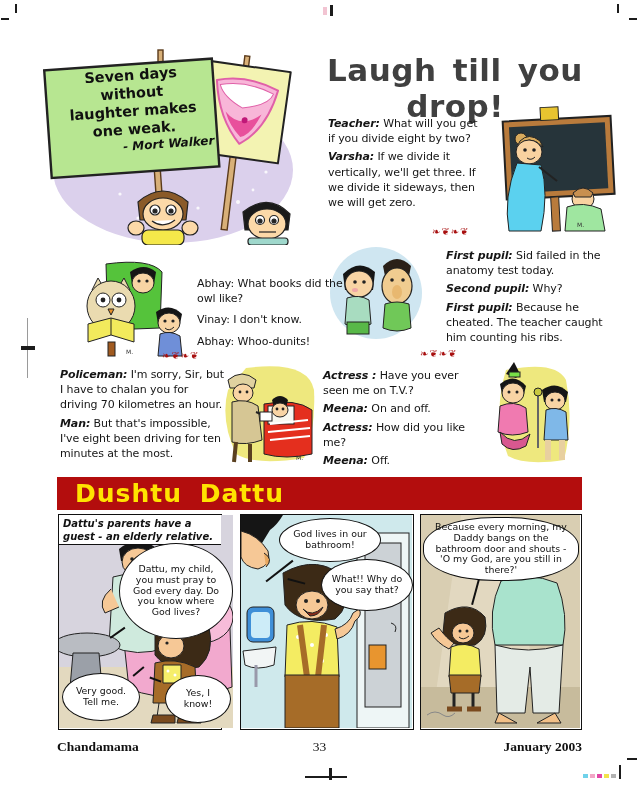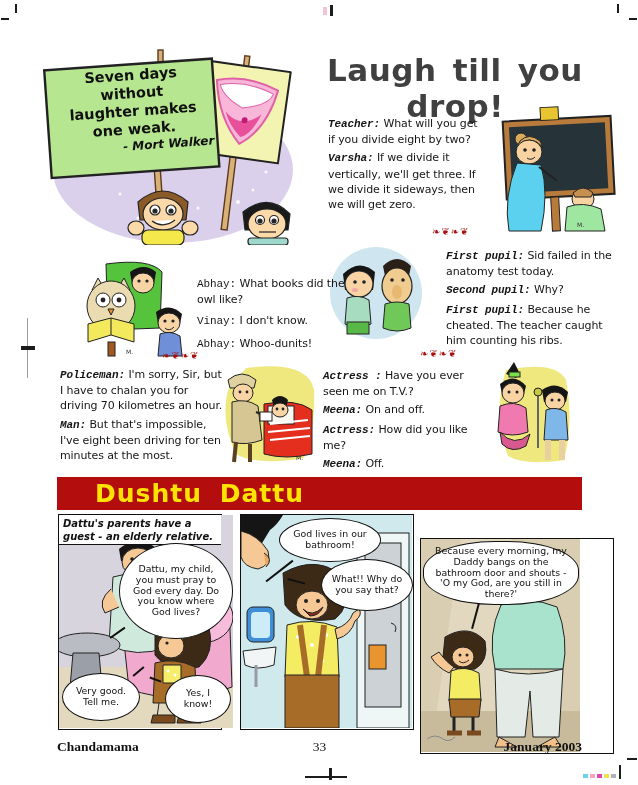--- a/index.html
+++ b/index.html
@@ -19,26 +19,26 @@
   }
   
   .sign-text {
     position:absolute; left:52px; top:66px; width:162px; transform:rotate(-4deg);
     text-align:center; font-weight:bold; font-size:14.5px; line-height:1.25; color:#101010;
   }
   .sign-text .attr { font-style:italic; font-weight:bold; font-size:12px; text-align:right; padding-right:2px; }
   
   .joke { position:absolute; font-size:11px; line-height:1.38; letter-spacing:-.1px; color:#151515; }
   .joke p { margin-bottom:3px; }
-  .spk { font-weight:bold; font-style:italic;font-family:Liberation Mono, monospace; }
+  .spk { font-weight:bold; font-style:italic; }
   .joke.plain .spk { font-weight:normal; font-style:normal;margin-top:32px; }
   .joke.plain p { margin-bottom:6px; }
   .orn { position:absolute; color:#a80f0f; font-size:10px; font-weight:bold; letter-spacing:1px; }
   
-  .banner { position:absolute; left:57px; top:477px; width:525px; height:33px; background:#b30d0d;padding-left:20px; }
+  .banner { position:absolute; left:57px; top:477px; width:525px; height:33px; background:#b30d0d; }
   .banner span {
     display:block; padding-left:18px; line-height:33px; font-size:25px; font-weight:bold;
     letter-spacing:1px; word-spacing:8px; color:#ffe300;
   }
   
   .panel { position:absolute; top:514px; height:216px; border:1.6px solid #111; background:#fff; }
   .panel svg { display:block; }
   .caption {
     position:absolute; left:0; top:0; right:0; height:30px; background:#fff;
     border-bottom:1.4px solid #111; font-style:italic; font-weight:600; font-size:10px;
@@ -359,21 +359,21 @@
       <path d="M59 110 L66 162 M83 110 L77 162" stroke="#a66c28" stroke-width="6"></path>
       <rect x="44" y="160" width="54" height="53" fill="#a66c28" stroke="#222"></rect>
       <path d="M94 114 Q108 110 112 98 L118 94 Q122 100 114 106 Q110 120 96 124 Z" fill="#f6c896" stroke="#222"></path>
     </svg>
     <div class="bubble" style="left:38px;top:3px;width:102px;height:44px;">God lives in our bathroom!</div>
     <div class="tail" style="left:52px;top:45px;width:34px;transform:rotate(142deg);"></div>
     <div class="bubble" style="left:80px;top:44px;width:92px;height:52px;">What!! Why do you say that?</div>
     <div class="tail" style="left:64px;top:68px;width:18px;transform:rotate(195deg);"></div>
   </div>
 
-  <div class="panel" style="left:420px;width:194px;margin-top:24px;">
+  <div class="panel" style="left:420px;width:162px;">
     <svg width="159" height="213" viewBox="0 0 159 213">
       <rect width="159" height="213" fill="#d9ceb2"></rect>
       <path d="M40 0 L90 0 L120 213 L10 213 Z" fill="#e6ddc6" opacity=".7"></path>
       <rect y="172" width="159" height="41" fill="#c7bb9c"></rect>
       <path d="M84 28 Q112 12 132 30 L130 44 L86 44 Z" fill="#151515"></path>
       <ellipse cx="107" cy="47" rx="20" ry="18" fill="#f2c088" stroke="#222"></ellipse>
       <circle cx="100" cy="42" r="2" fill="#222"></circle>
         <circle cx="114" cy="42" r="2" fill="#222"></circle>
       <path d="M99 46 Q107 56 115 46" fill="#dda668" stroke="#222"></path>
       <path d="M99 60 Q107 56 115 60" stroke="#222" fill="none"></path>

